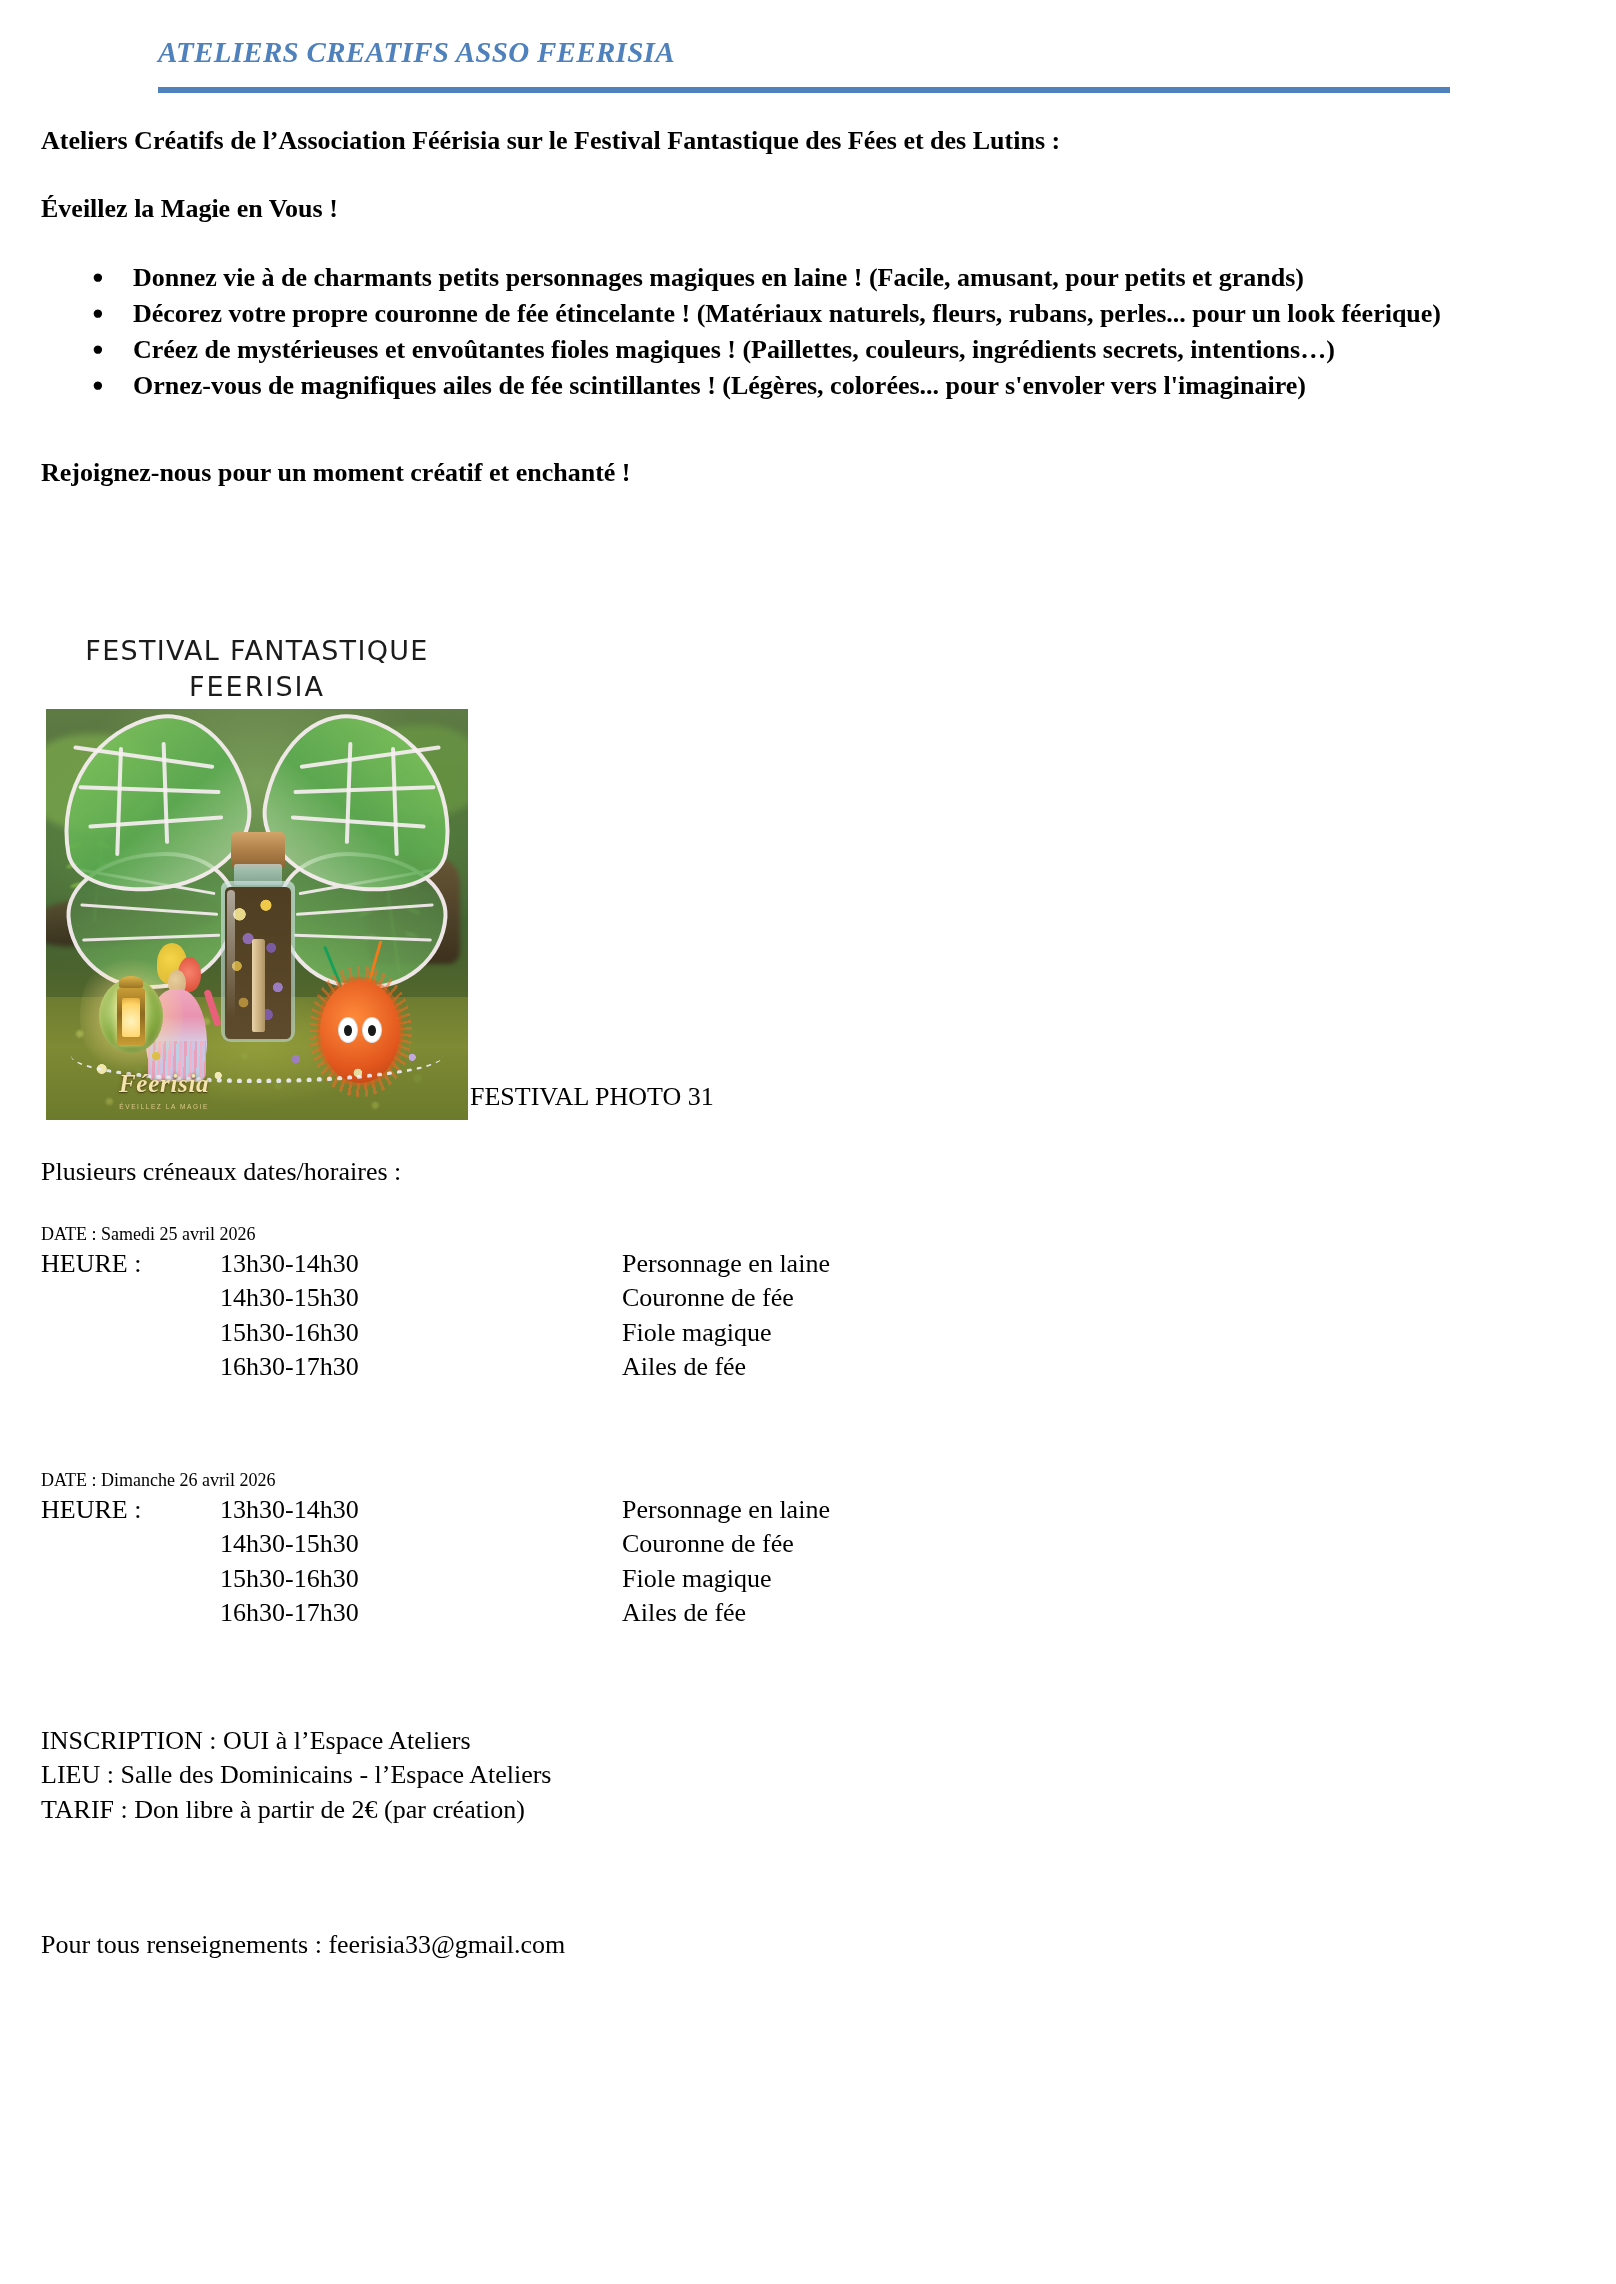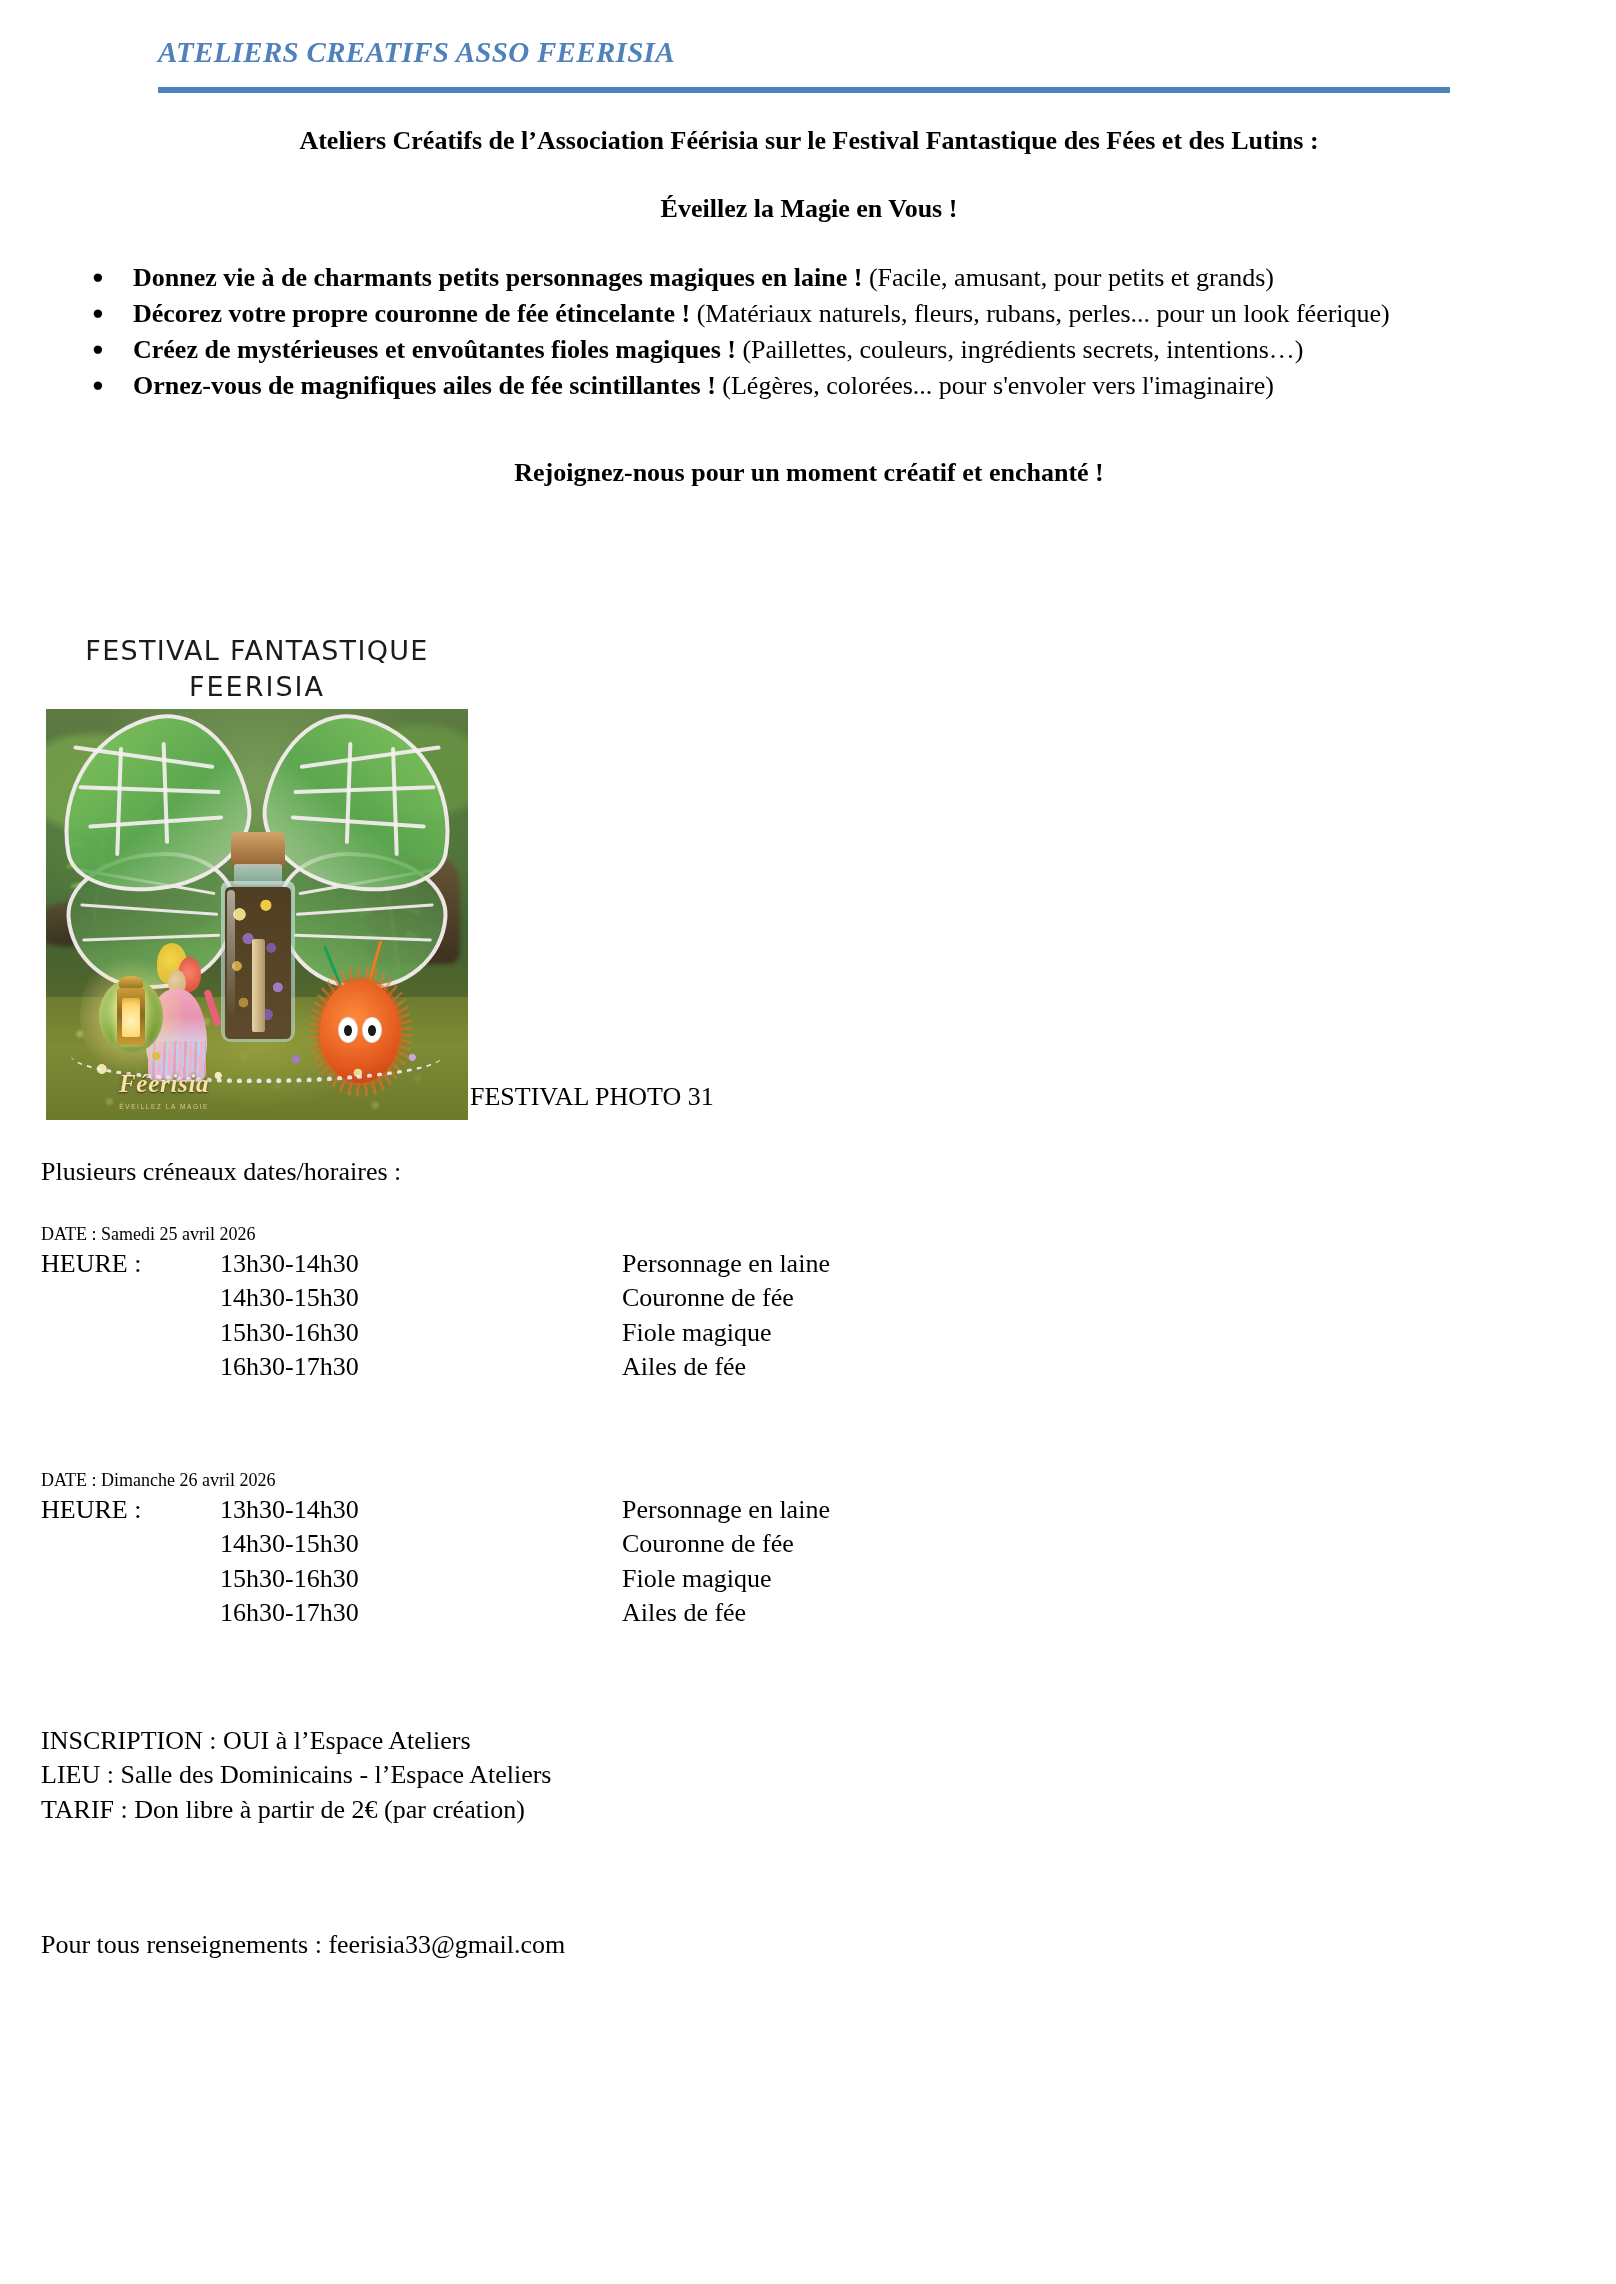--- a/index.html
+++ b/index.html
@@ -58,21 +58,21 @@
     top: 124px;
     width: 1536px;
   }
 
   .para {
     font-size: 26px;
     line-height: 1.32;
     margin: 0;
     color: #000;
   }
-  .para.bold { font-weight: bold; text-align: center; }
+  .para.bold { font-weight: bold; }
   .spacer-md { height: 34px; }
   .spacer-lg { height: 51px; }
 
   
   ul.bullets {
     list-style: none;
     margin: 0;
     padding: 0;
   }
   ul.bullets > li {
@@ -86,21 +86,21 @@
   ul.bullets > li::before {
     content: "\25CF";
     position: absolute;
     left: 51px;
     top: -0.7px;
     font-size: 19.5px;
     line-height: 1.78;
     color: #000;
   }
   .b-strong { font-weight: bold; }
-  .b-normal { font-weight: normal; }
+  .b-normal { font-weight: bold; }
 
   
   .figure-block {
     position: absolute;
     left: 46px;
     top: 626px;
     width: 422px;
     height: 495px;
   }
   .figure-caption-band {

